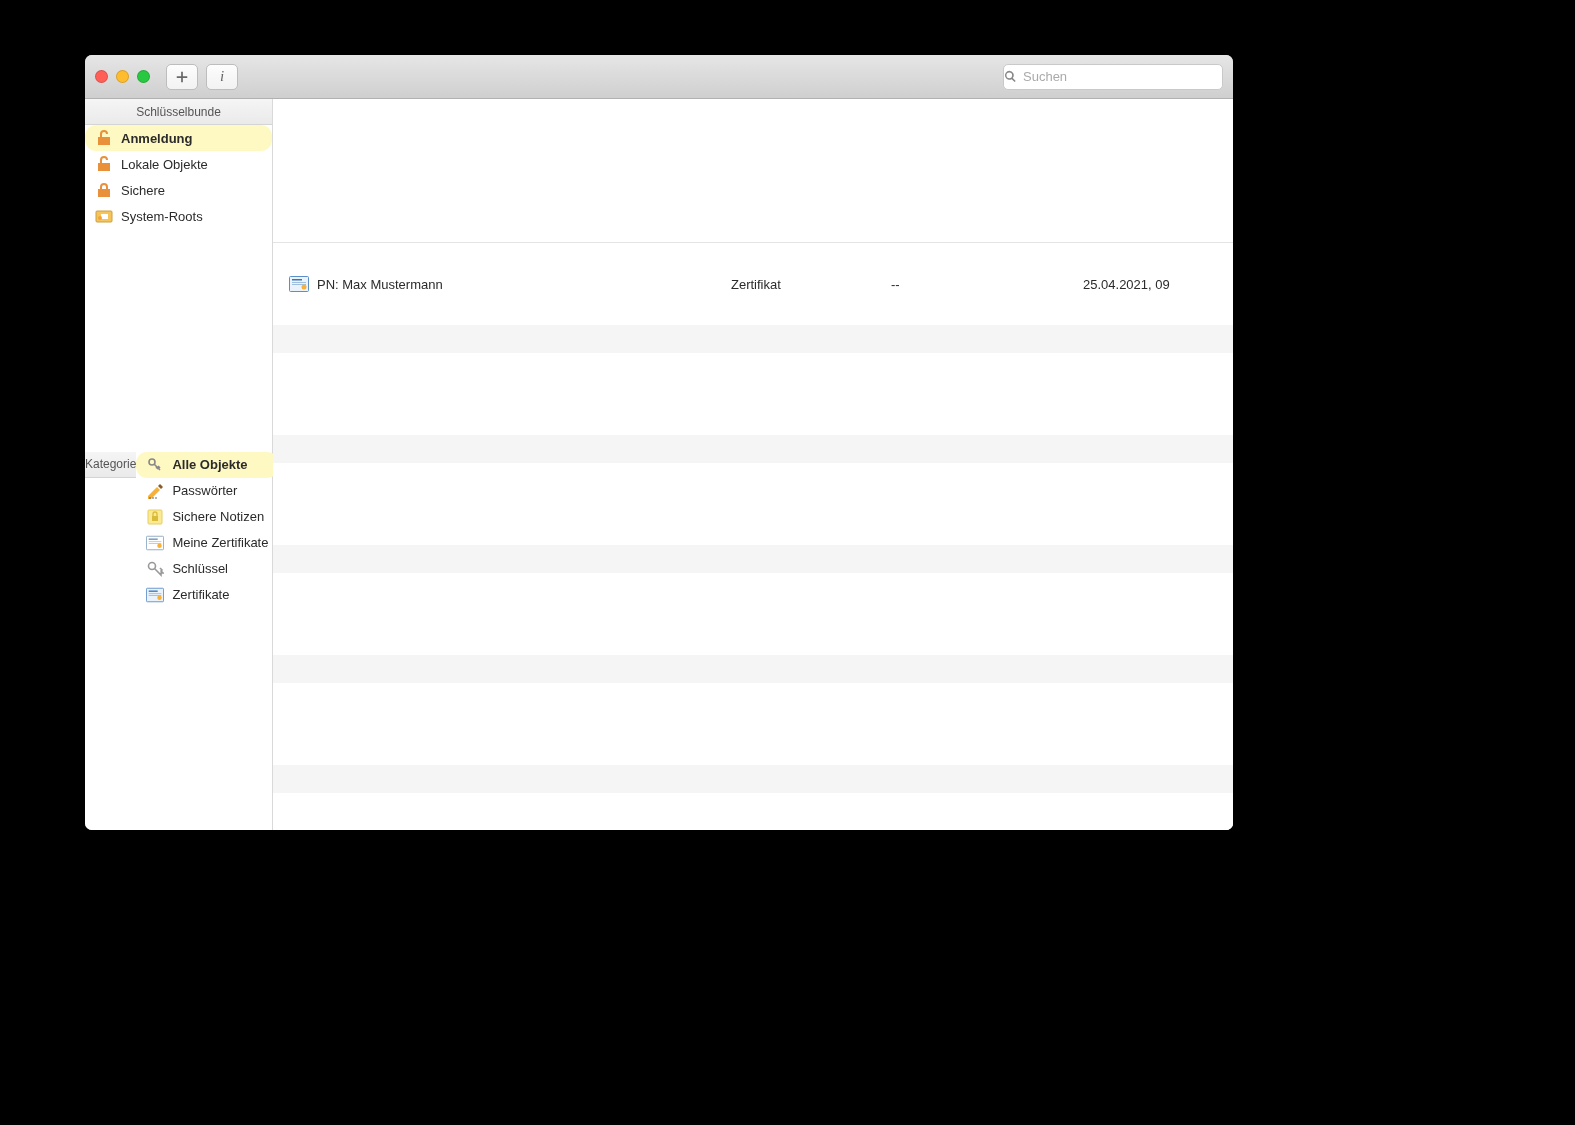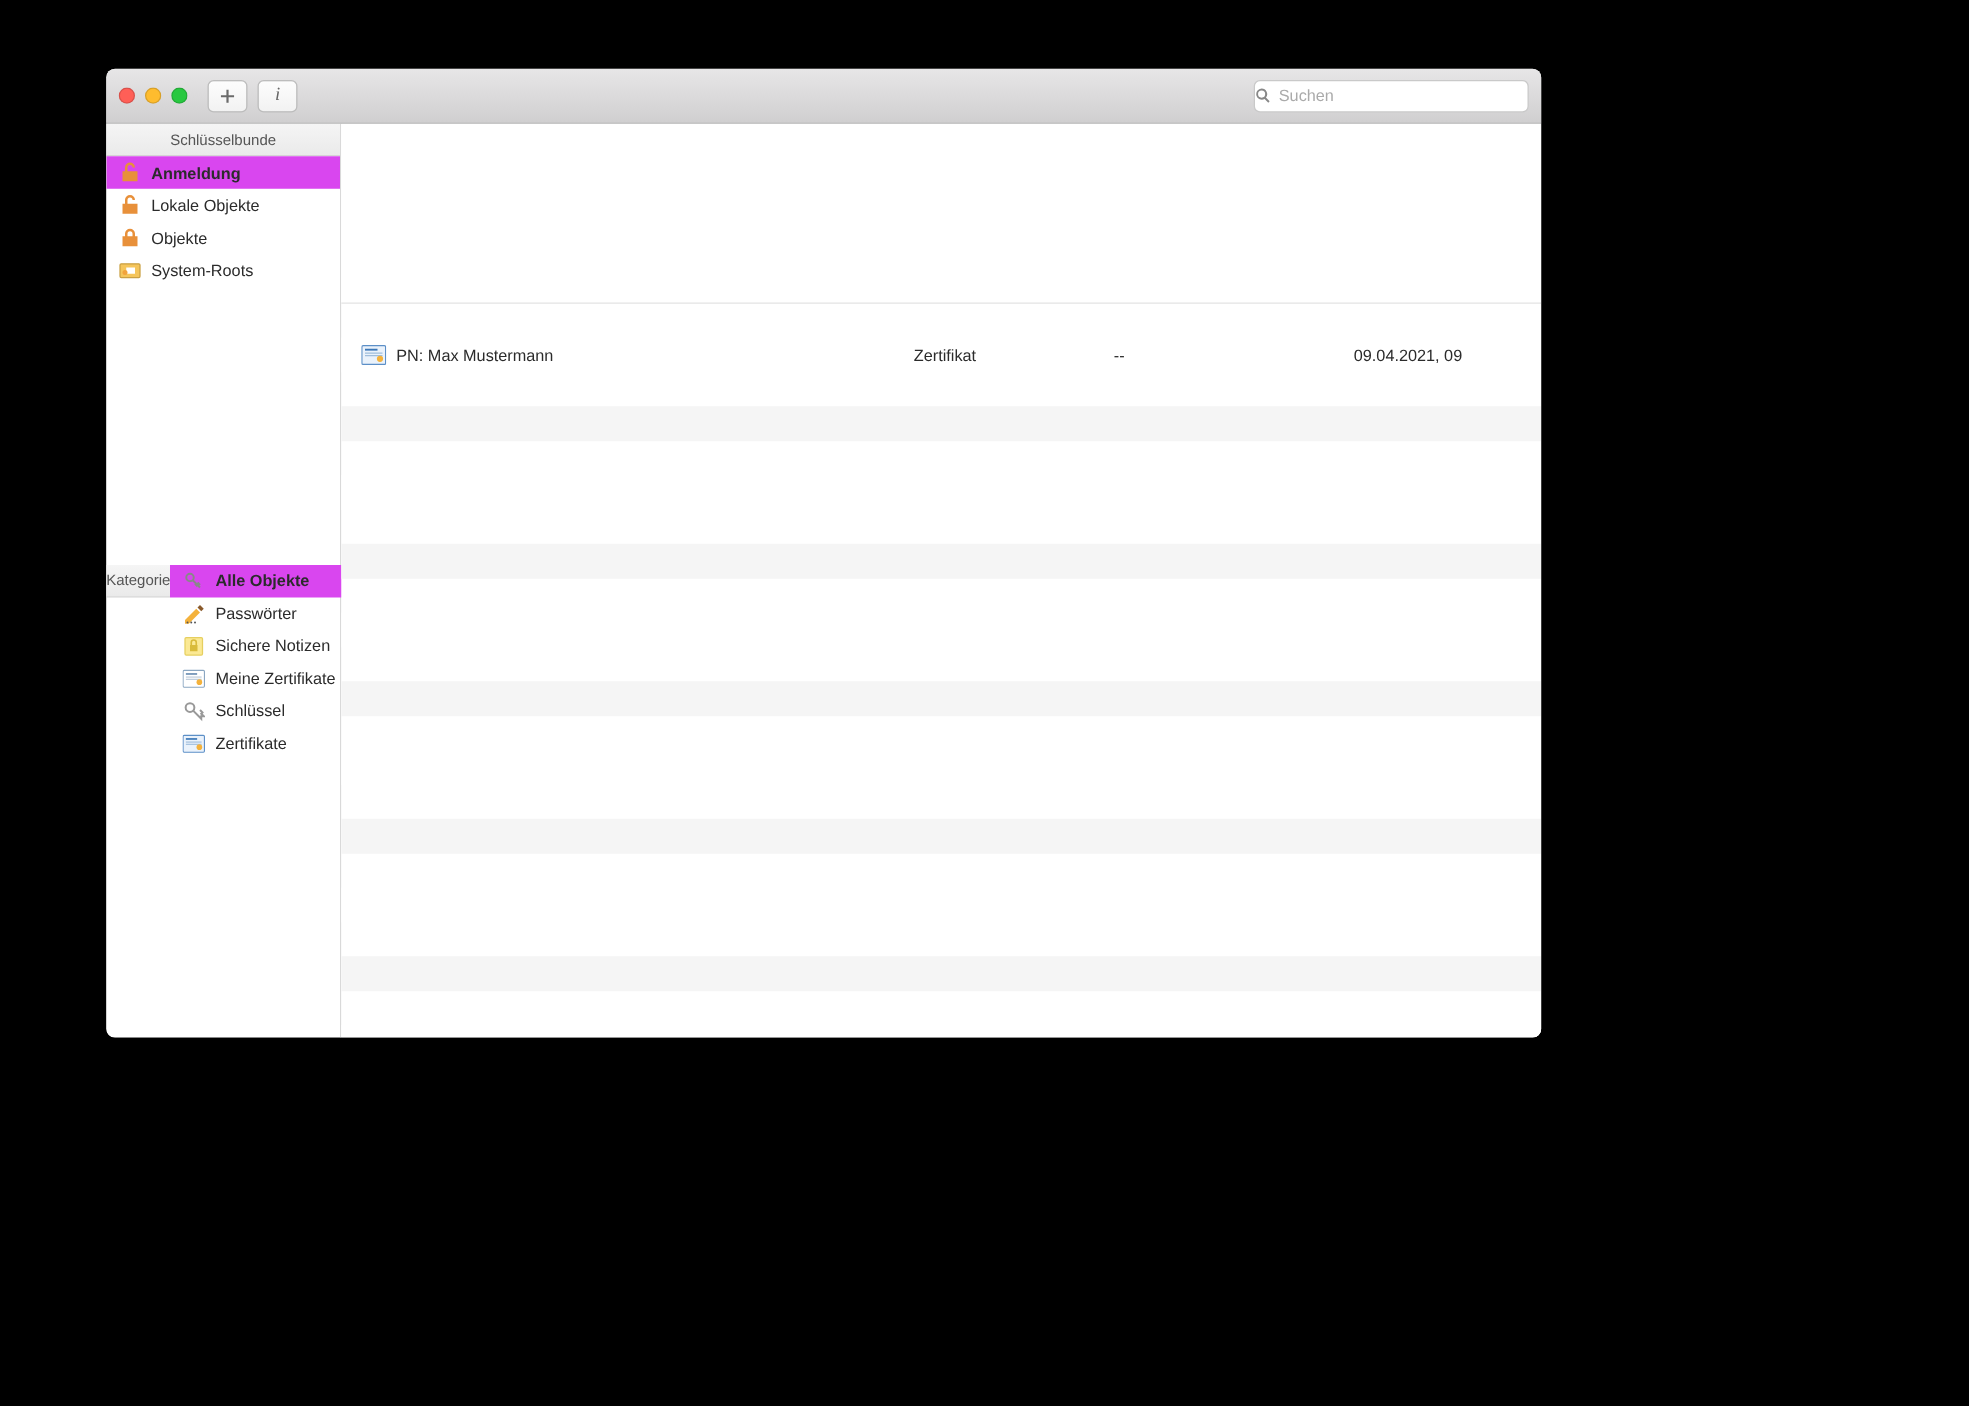--- a/index.html
+++ b/index.html
@@ -83,21 +83,21 @@
     display: flex; align-items: center; justify-content: center;
     font-size: 12px; color: #555;
   }
   .sb-list { flex: 0 0 auto; }
   .sb-item {
     height: 26px;
     display: flex; align-items: center;
     padding: 0 10px; gap: 8px;
     font-size: 13px; color: #2b2b2b;
   }
-  .sb-item.selected { background: #d946ef; }
+  .sb-item.selected { background: #fef9c3; border-radius: 11px; }
   .sb-item.selected .lbl { font-weight: 700; }
   .sb-item .lbl { white-space: nowrap; }
   .sb-top { flex: 1 1 auto; display: flex; flex-direction: column; }
   .sb-top .sb-list { flex: 0 0 auto; }
   .sb-bottom { flex: 1 1 auto; display: flex; flex-direction: row; }
   .sb-top-fill { flex: 1; }
   .icon { width: 18px; height: 18px; display: inline-flex; align-items: center; justify-content: center; }
   .main {
     flex: 1;
     display: flex; flex-direction: column;
@@ -191,21 +191,21 @@
                 </svg>
               </span>
               <span class="lbl">Lokale Objekte</span>
             </div>
             <div class="sb-item">
               <span class="icon">
                 <svg viewBox="0 0 18 18" width="18" height="18">
                   <path d="M5 8V6a4 4 0 018 0v2h2v8H3V8h2zm2 0h4V6a2 2 0 00-4 0v2z" fill="#e8903a"></path>
                 </svg>
               </span>
-              <span class="lbl">Objekte</span>
+              <span class="lbl">Sichere</span>
             </div>
             <div class="sb-item">
               <span class="icon">
                 <svg viewBox="0 0 18 18" width="18" height="18">
                   <rect x="1" y="4" width="16" height="11" rx="1" fill="#f5c55b" stroke="#caa043"></rect>
                   <rect x="6" y="7" width="7" height="5" fill="#fff"></rect>
                   <circle cx="5" cy="11" r="2" fill="#f2a33c"></circle>
                 </svg>
               </span>
               <span class="lbl">System-Roots</span>
@@ -307,21 +307,21 @@
               </span>
               <span>PN: Max Mustermann</span>
             </div>
             <div class="cell col-art">
               <span>Zertifikat</span>
             </div>
             <div class="cell col-ge">
               <span>--</span>
             </div>
             <div class="cell col-ver">
-              <span>09.04.2021, 09</span>
+              <span>25.04.2021, 09</span>
             </div>
           </div>
           <div class="row">
             <div class="cell col-name"></div>
             <div class="cell col-art"></div>
             <div class="cell col-ge"></div>
             <div class="cell col-ver"></div>
           </div>
           <div class="row">
             <div class="cell col-name"></div>

